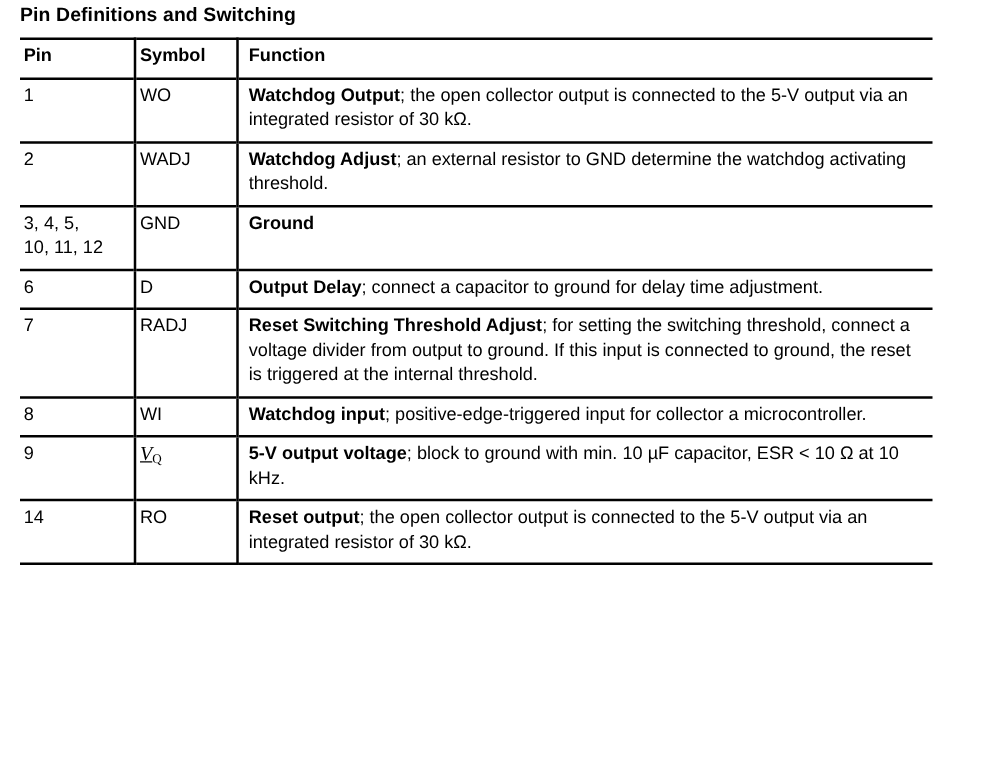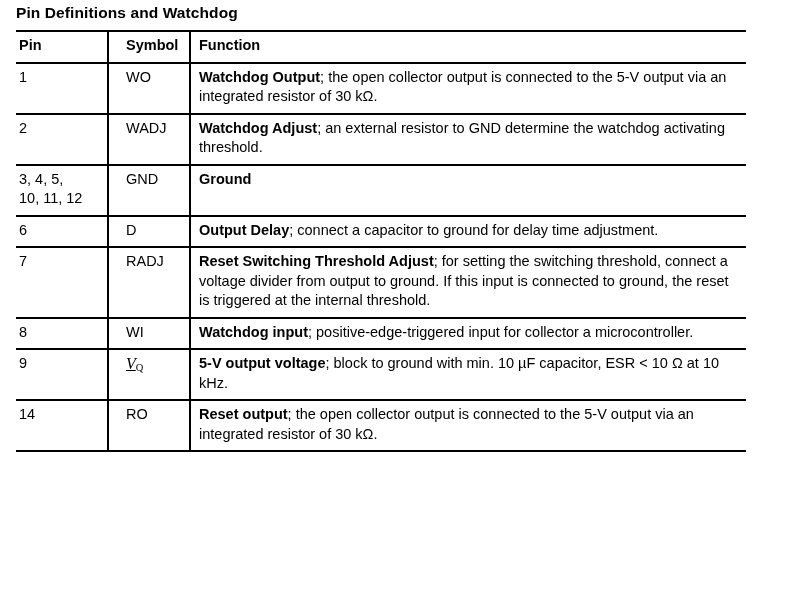--- a/index.html
+++ b/index.html
@@ -63,21 +63,21 @@
   table.pin-table td.cell-pin,
   table.pin-table th.cell-pin,
   table.pin-table td.cell-sym,
   table.pin-table th.cell-sym {
     border-right: 2px solid #000;
   }
 
   table.pin-table th.cell-pin,
   table.pin-table td.cell-pin { padding-left: 3px; padding-right: 17px; }
   table.pin-table th.cell-sym,
-  table.pin-table td.cell-sym { padding-left: 17px; padding-right: 6px; }
+  table.pin-table td.cell-sym { padding-left: 3px; padding-right: 6px; }
   table.pin-table th.cell-func,
   table.pin-table td.cell-func { padding-left: 8px; padding-right: 4px; }
 
   thead th {
     font-weight: bold;
     font-size: 15px;
     padding-top: 4px;
     padding-bottom: 6px;
   }
   thead tr th { border-top: 2px solid #000; }
@@ -102,21 +102,21 @@
   }
 
   .pin-multi { white-space: pre-line; }
   .fn-text { display: inline; }
 </style>
 </head>
 <body>
 
 <div id="page">
 
-  <div class="doc-title">Pin Definitions and Watchdog</div>
+  <div class="doc-title">Pin Definitions and Switching</div>
 
   <table class="pin-table">
     <colgroup>
       <col class="c-pin">
       <col class="c-sym">
       <col class="c-func">
     </colgroup>
     <thead>
       <tr>
         <th class="cell-pin">Pin</th>

